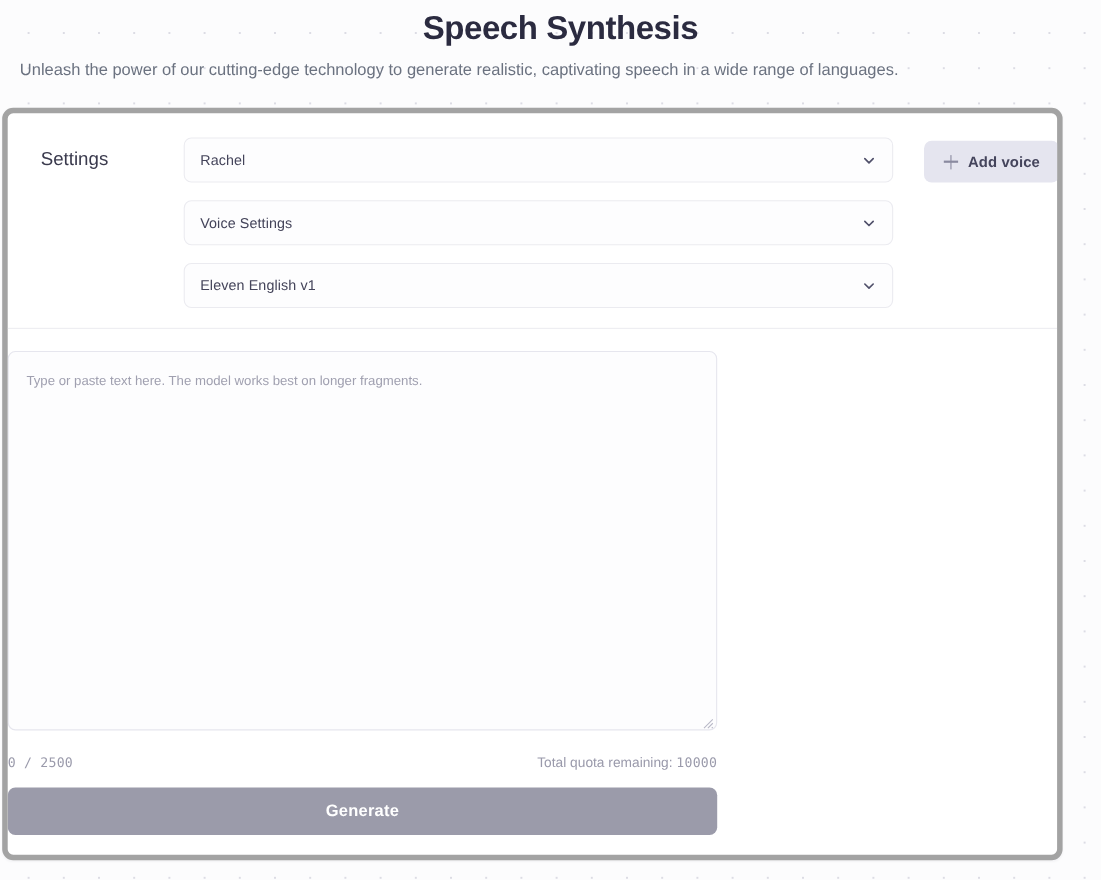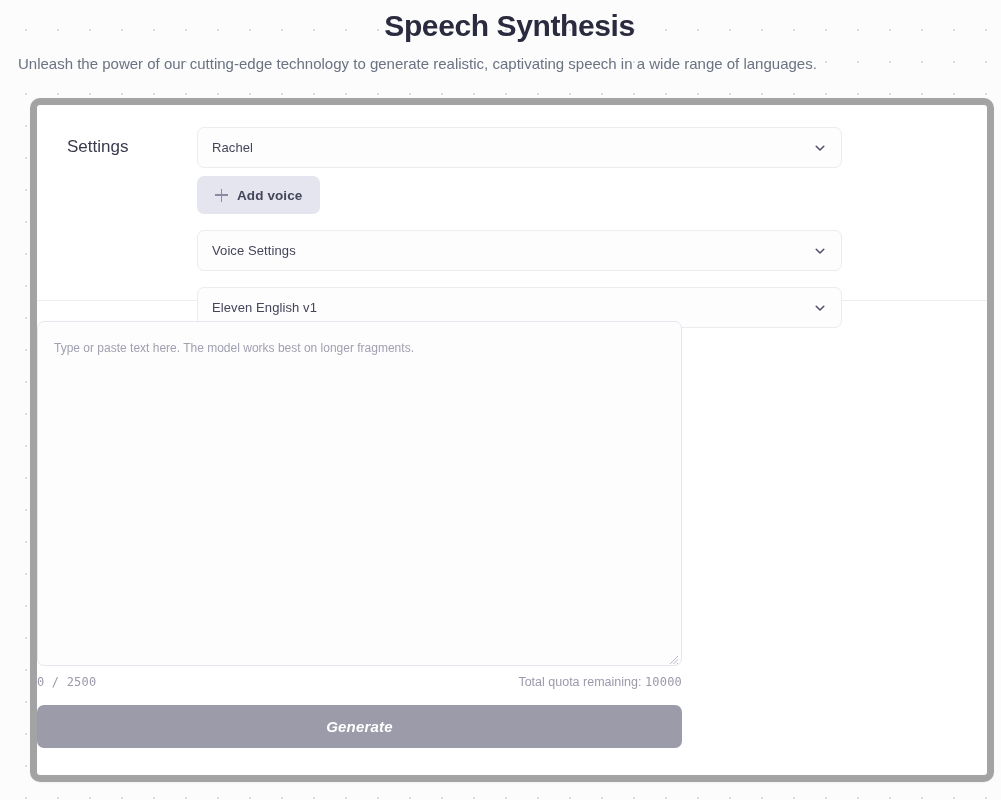--- a/index.html
+++ b/index.html
@@ -44,26 +44,26 @@
     font-size: 15px;
     color: #6b7280;
     margin: 8px 0 0 0;
     line-height: 20px;
     font-weight: 400;
   }
 
   
   .card {
     position: absolute;
-    left: 30px;
+    left: 2px;
     top: 98px;
     width: 964px;
     height: 684px;
     background: #ffffff;
-    border: 7px solid #a3a3a3;
+    border: 5px solid #a3a3a3;
     border-radius: 10px;
     box-shadow: 0 1px 2px rgba(16,24,40,0.04);
     overflow: hidden;
   }
 
   .section {
     display: flex;
     align-items: flex-start;
   }
   .section-settings {
@@ -85,24 +85,23 @@
     padding-top: 8px;
   }
   .section-body {
     flex: 1 1 auto;
     padding-right: 26px;
   }
 
   
   .select-row {
     display: flex;
-    align-items: flex-start;
-    gap: 8px;
+    align-items: flex-end;
+    gap: 28px;
     margin-bottom: 16px;
-    flex-direction: column;
   }
   .select-row:last-child { margin-bottom: 16px; }
 
   .select {
     position: relative;
     width: 645px;
     height: 41px;
     background: #fdfdfe;
     border: 1px solid #ebebf0;
     border-radius: 7px;
@@ -194,21 +193,21 @@
     height: 13px;
     pointer-events: none;
   }
 
   
   .meta-row {
     width: 645px;
     display: flex;
     justify-content: space-between;
     align-items: flex-start;
-    margin-top: 5px;
+    margin-top: 17px;
     font-size: 12.5px;
     color: #9a9aab;
   }
   .char-count {
     font-family: "DejaVu Sans Mono", monospace;
     font-size: 12px;
     color: #9a9aab;
     letter-spacing: 0.2px;
   }
   .quota {
@@ -228,21 +227,20 @@
     margin-top: 16px;
     background: #9b9baa;
     border: none;
     border-radius: 7px;
     color: #ffffff;
     font-family: inherit;
     font-size: 15px;
     font-weight: bold;
     letter-spacing: 0.2px;
     cursor: pointer;
-    font-style: italic;
   }
 </style>
 </head>
 <body>
 
 <div class="page">
 
   <div class="header">
     <h1 class="page-title">Speech Synthesis</h1>
     <p class="page-subtitle">Unleash the power of our cutting-edge technology to generate realistic, captivating speech in a wide range of languages.</p>

